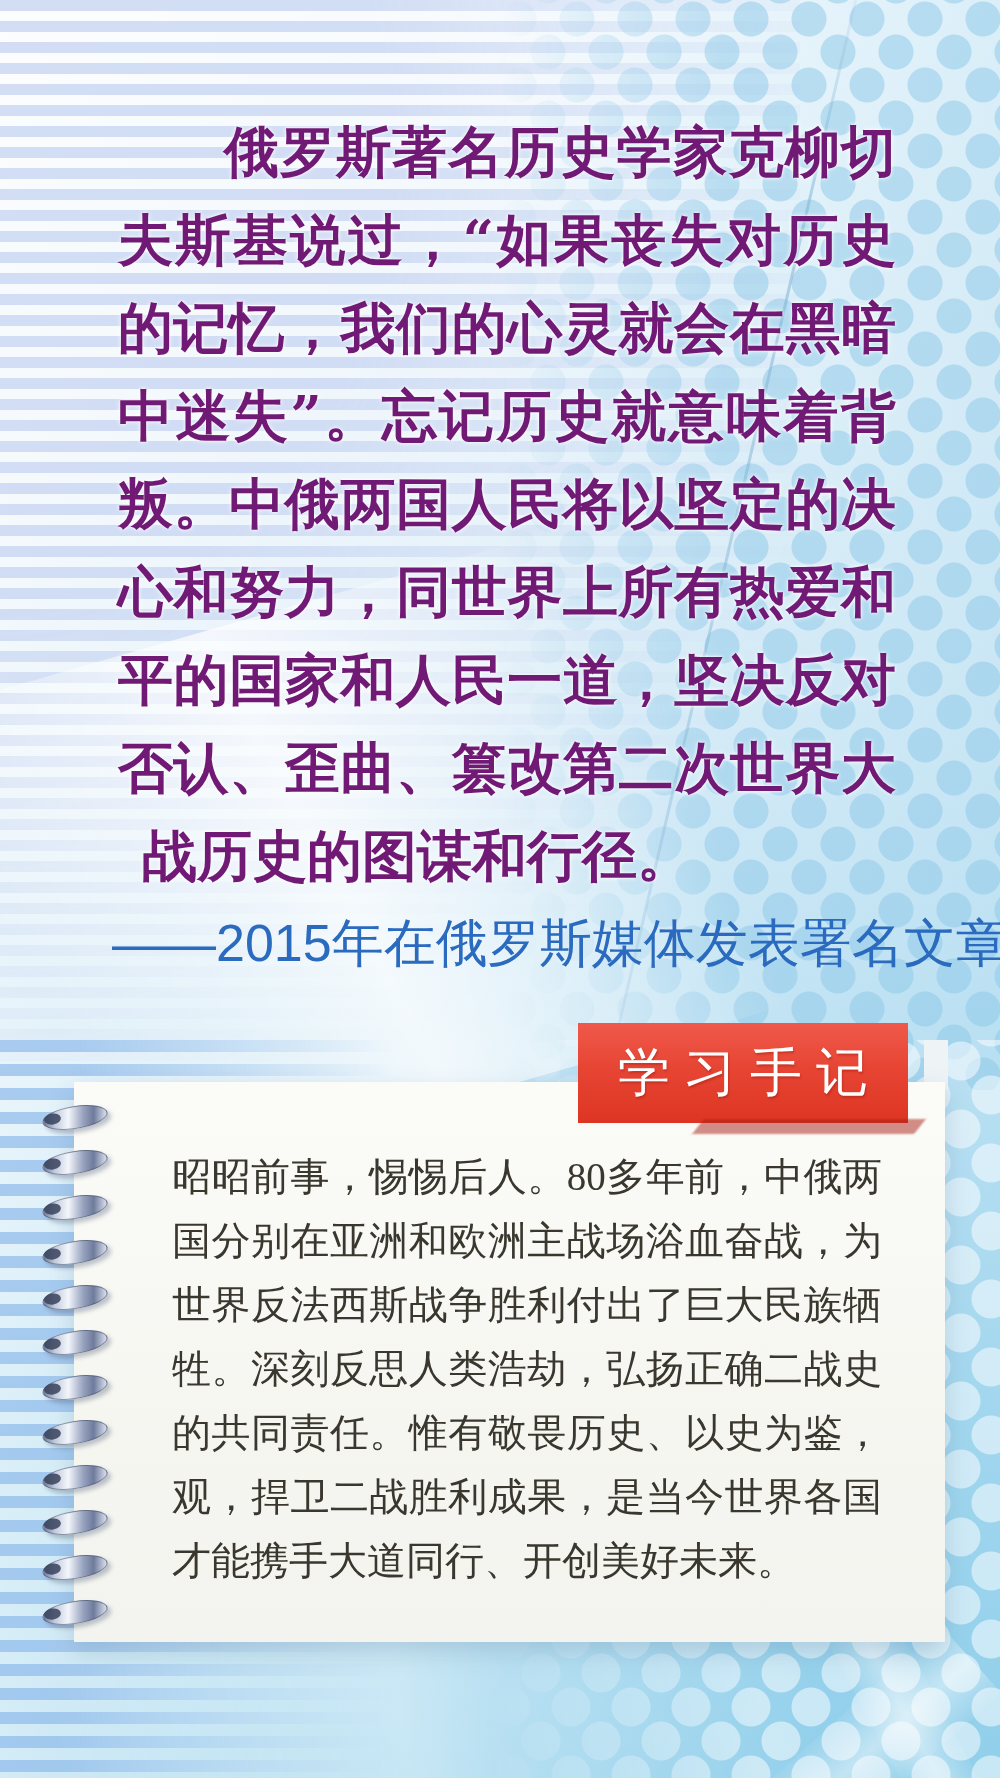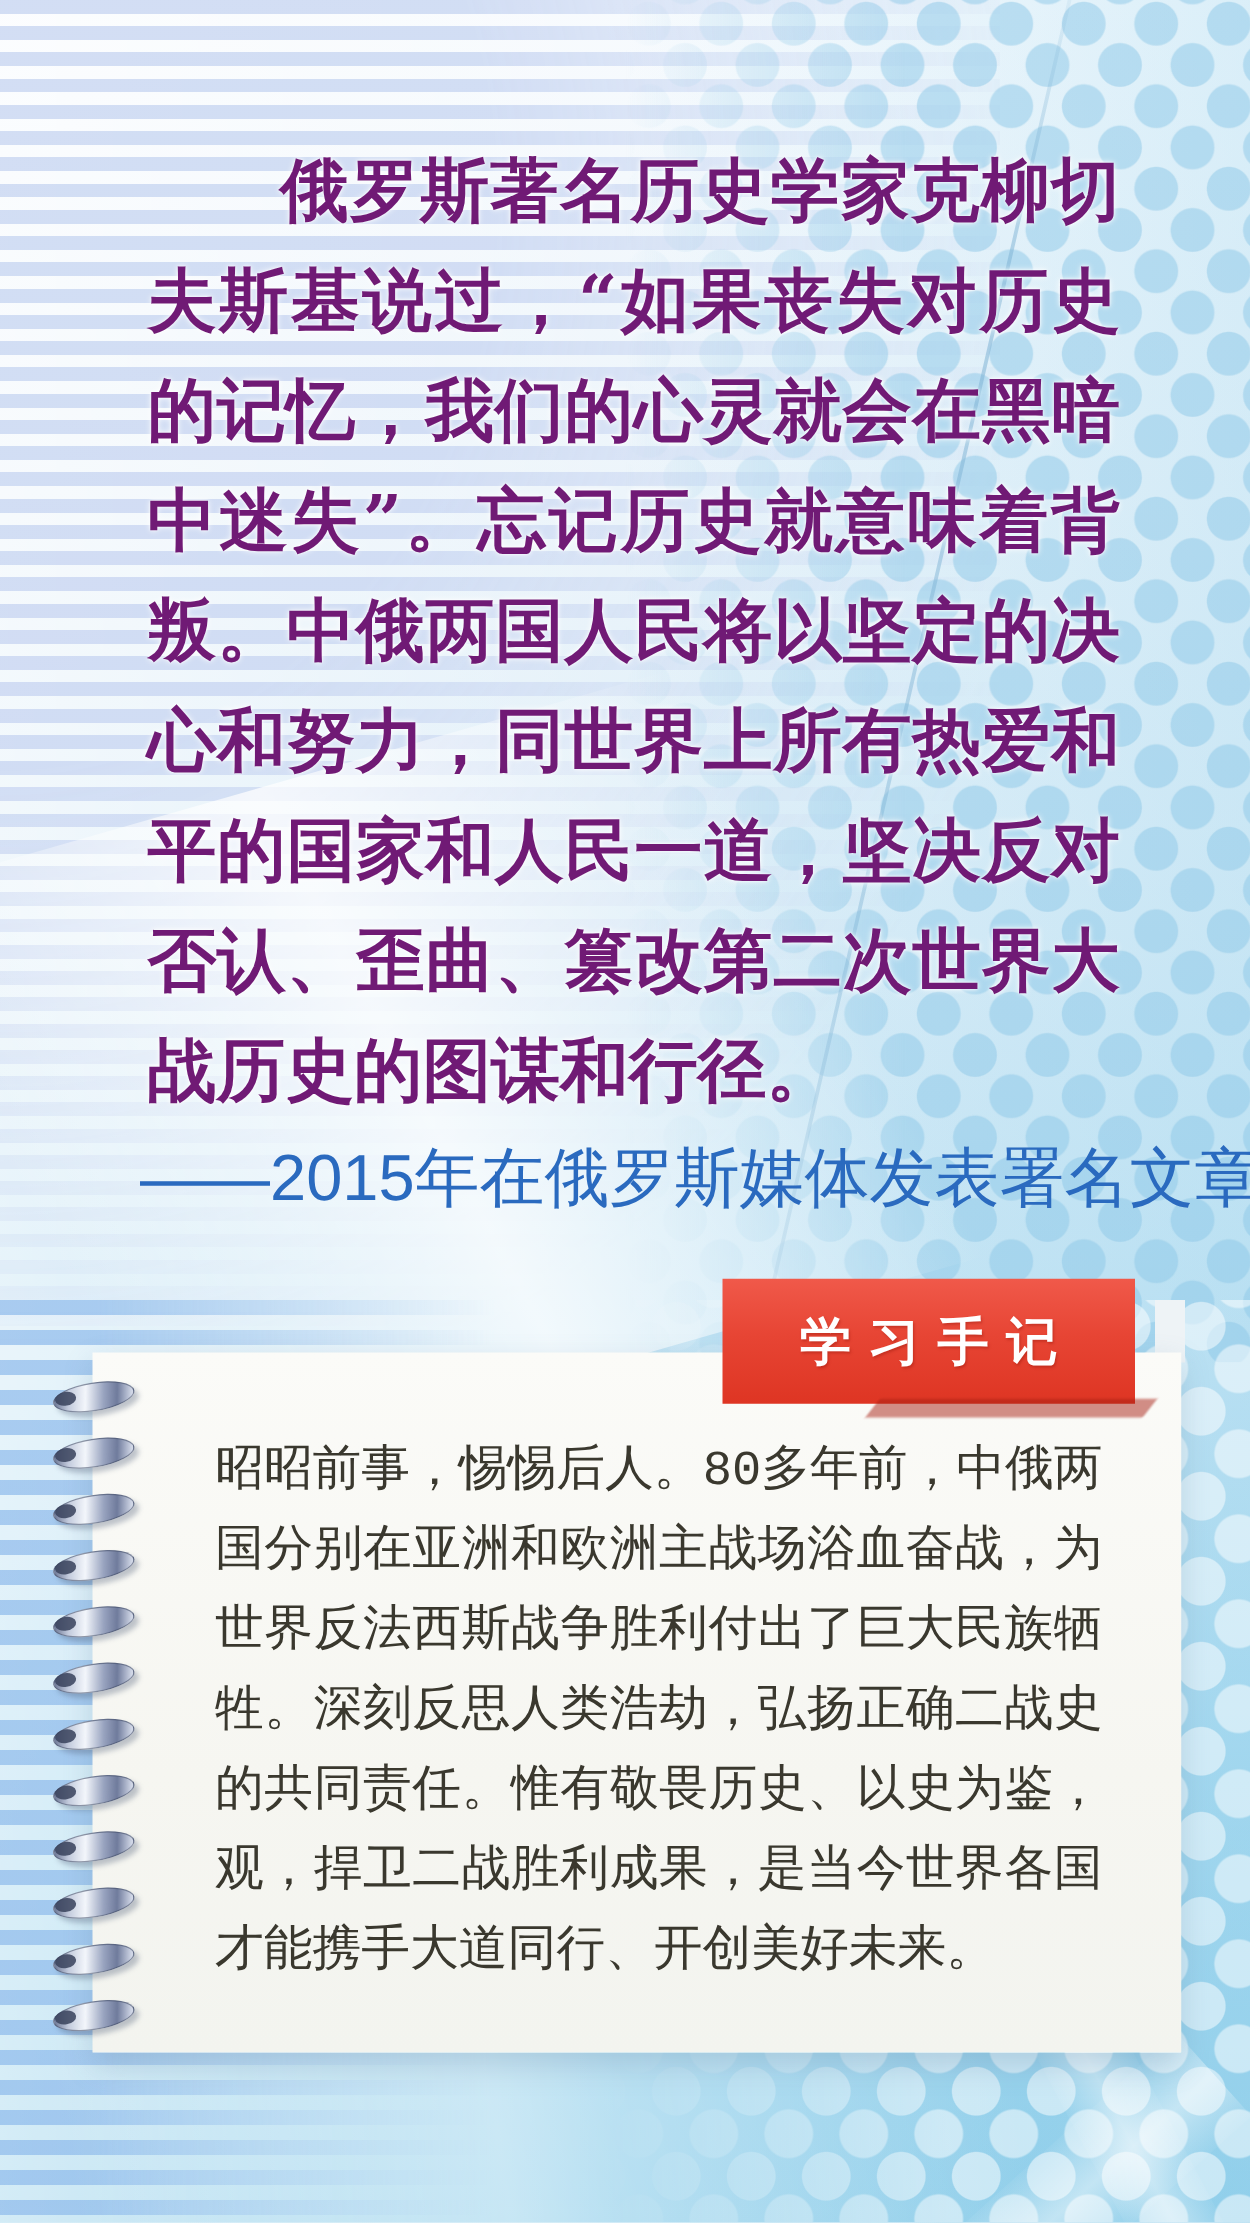--- a/index.html
+++ b/index.html
@@ -85,21 +85,21 @@
     color:#701a75;
     font-size:55px;
   }
   .quote-line{
     height:88px;line-height:88px;
     white-space:nowrap;
     text-align:justify;text-align-last:justify;
     text-shadow:0 0 5px rgba(255,255,255,.95), 0 0 2px rgba(255,255,255,.9);
   }
   .quote-line.first{padding-left:106px;}
-  .quote-line.last{text-align-last:left;}
+  .quote-line.last{text-align-last:left;margin-left:24px;}
 
   .attribution{
     position:absolute;left:112px;top:916px;width:700px;height:54px;
     line-height:54px;font-size:52px;color:#2a6abf;font-weight:500;
     white-space:nowrap;
   }
 
   
   .paper-tab{
     position:absolute;left:924px;top:1040px;width:24px;height:50px;
@@ -119,21 +119,21 @@
     transform:rotate(-9deg);
     box-shadow:3px 4px 4px rgba(80,95,120,.35);
   }
   .ring::after{
     content:"";position:absolute;left:1px;top:3px;width:17px;height:11px;
     border-radius:50%;background:rgba(56,66,92,.85);
   }
 
   .note-text{
     position:absolute;left:172px;top:1145px;width:710px;
-    font-family:Liberation Mono, monospace;
+    font-family:Liberation Serif, serif;
     color:#3a382e;font-size:39px;
   }
   .note-line{
     height:64px;line-height:64px;white-space:nowrap;
     text-align:justify;text-align-last:justify;
   }
   .note-line.last{text-align-last:left;}
 
   
   .banner{
@@ -144,21 +144,21 @@
   }
   .banner::before{
     content:"";position:absolute;left:120px;right:-12px;bottom:-11px;height:15px;
     background:rgba(167,32,20,.50);
     transform:skewX(-38deg);
     filter:blur(1px);
     z-index:-1;
   }
   .banner-label{
     font-family:"DejaVu Serif","Liberation Serif",serif;
-    font-weight:bold;color:#ffffff;font-size:41px;letter-spacing:14px;
+    font-weight:normal;color:#ffffff;font-size:52px;letter-spacing:14px;
     padding-left:14px; 
     text-shadow:1px 2px 2px rgba(140,20,10,.35);
     white-space:nowrap;
   }
 </style>
 </head>
 <body>
 
 <div class="layer stripes-top"></div>
 <div class="layer dots-top"></div>

